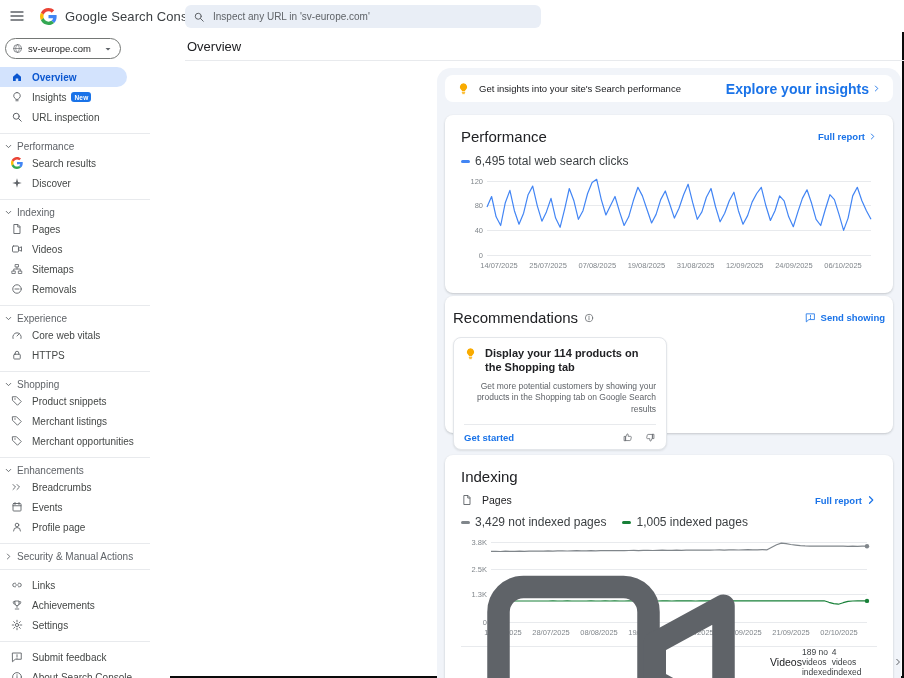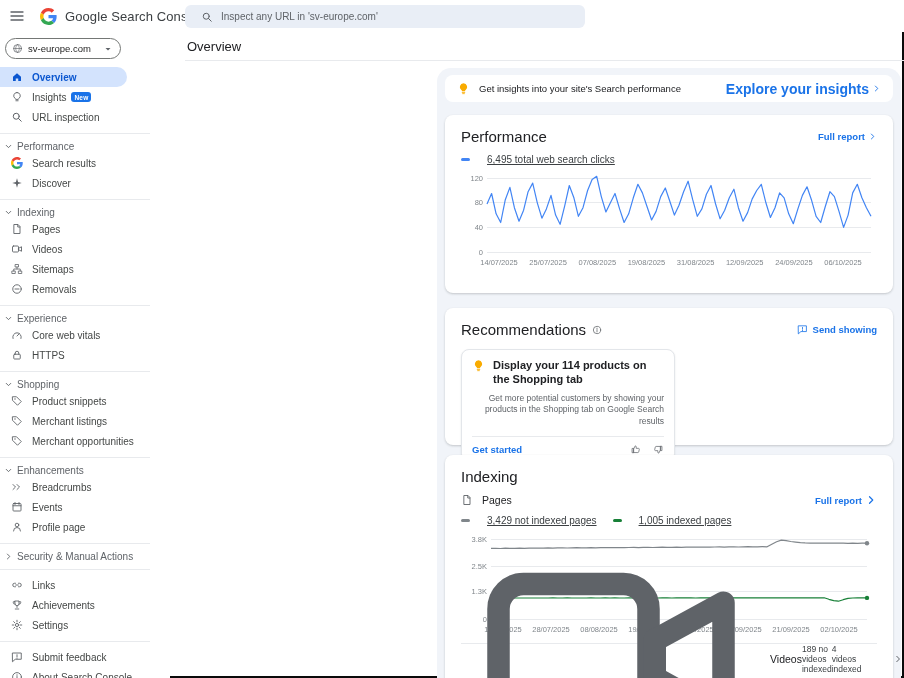--- a/index.html
+++ b/index.html
@@ -10,22 +10,22 @@
          box-shadow: inset 0 0 0 2px #0a0a0a; }
   .icon { display: inline-flex; align-items: center; justify-content: center; color: #5f6368; flex: none; }
   .icon svg { width: 100%; height: 100%; display: block; }
 
   
   .topbar { position: absolute; left: 0; top: 0; width: 100%; height: 32px; background: #fff;
             display: flex; align-items: center; z-index: 5; }
   .hamburger { width: 16px; height: 16px; margin-left: 9px; cursor: pointer; }
   .logo { width: 17px; height: 17px; margin-left: 15px; }
   .app-name { font-size: 13px; color: #3c4043; margin-left: 8px; letter-spacing: .1px; }
-  .searchbox { position: absolute; left: 185px; top: 5px; width: 400px; height: 23px;
-               background: #e9eef6; border-radius: 6px; display: flex; align-items: center; padding: 0 16px; }
+  .searchbox { position: absolute; left: 185px; top: 5px; width: 356px; height: 23px;
+               background: #e9eef6; border-radius: 6px; display: flex; align-items: center; padding: 0 8px; }
   .searchbox .icon { width: 12px; height: 12px; }
   .searchbox input { flex: 1; border: none; outline: none; background: transparent; font-size: 10px;
                      color: #202124; margin-left: 8px; font-family: inherit; }
   .searchbox input::placeholder { color: #5f6368; }
 
   
   .sidebar { position: absolute; left: 0; top: 32px; width: 170px; bottom: 0; background: #fff; overflow: hidden; }
   .prop-pill { margin: 6px 0 8px 5px; width: 116px; height: 21px; border: 1px solid #747775; border-radius: 12px;
                display: flex; align-items: center; padding: 0 6px; cursor: pointer; }
   .prop-pill .g { width: 11px; height: 11px; }
@@ -60,26 +60,26 @@
   .banner-link { font-size: 14px; color: #1a73e8; font-weight: bold; display: flex; align-items: center; cursor: pointer; }
   .banner-link .icon, .report-link .icon { width: 9px; height: 9px; color: #1a73e8; margin-left: 3px; }
 
   .card-head { display: flex; align-items: center; justify-content: space-between; }
   .card-title { font-size: 15px; color: #202124; font-weight: normal; display: flex; align-items: center; }
   .card-title .icon { width: 10px; height: 10px; margin-left: 6px; cursor: pointer; }
   .report-link { font-size: 9.5px; color: #1a73e8; font-weight: bold; display: flex; align-items: center; cursor: pointer; }
   .legend-row { display: flex; align-items: center; margin-top: 9px; gap: 16px; }
   .legend { display: flex; align-items: center; }
   .dash { width: 9px; height: 3px; border-radius: 1.5px; background: #4285f4; }
-  .legend-text { font-size: 10px; color: #3c4043; margin-left: 17px; text-decoration: underline; }
+  .legend-text { font-size: 12px; color: #3c4043; margin-left: 5px; }
   .chart { display: block; margin-top: 3px; }
   .chart text { font-size: 7.5px; fill: #80868b; font-family: "Liberation Sans", sans-serif; }
 
   #perf-card  { top: 47px;  height: 178px; padding: 13px 16px; }
-  #rec-card   { top: 240px; height: 137px; padding: 13px 16px; }
+  #rec-card   { top: 228px; height: 137px; padding: 13px 8px; }
   #idx-card   { top: 387px; height: 293px; padding: 13px 16px; }
 
   .send-feedback { font-size: 9.5px; color: #1a73e8; font-weight: bold; display: flex; align-items: center; cursor: pointer; }
   .send-feedback .icon { width: 11px; height: 11px; color: #1a73e8; margin-right: 5px; }
   .rec-inner { margin-top: 11px; width: 214px; background: #fff; border: 1px solid #e3e6ea; border-radius: 8px;
                box-shadow: 0 1px 2px rgba(60,64,67,.12); padding: 8px 10px 6px 10px; }
   .rec-head { display: flex; align-items: flex-start; }
   .rec-head .bulb { width: 13px; height: 13px; margin-top: 1px; }
   .rec-title { font-size: 11px; color: #202124; font-weight: bold; margin-left: 8px; line-height: 1.3; }
   .rec-body { font-size: 8.5px; color: #5f6368; line-height: 1.4; margin-top: 6px; text-align: right; }

